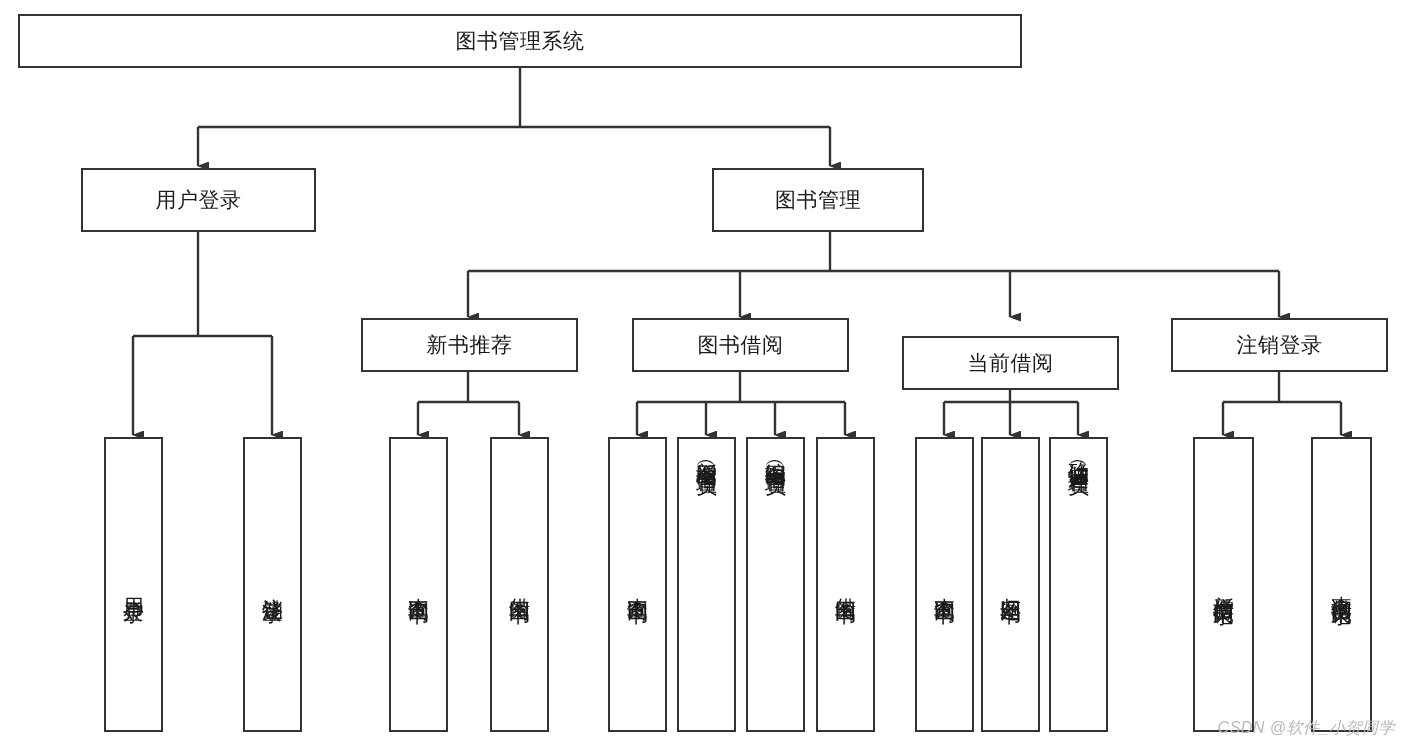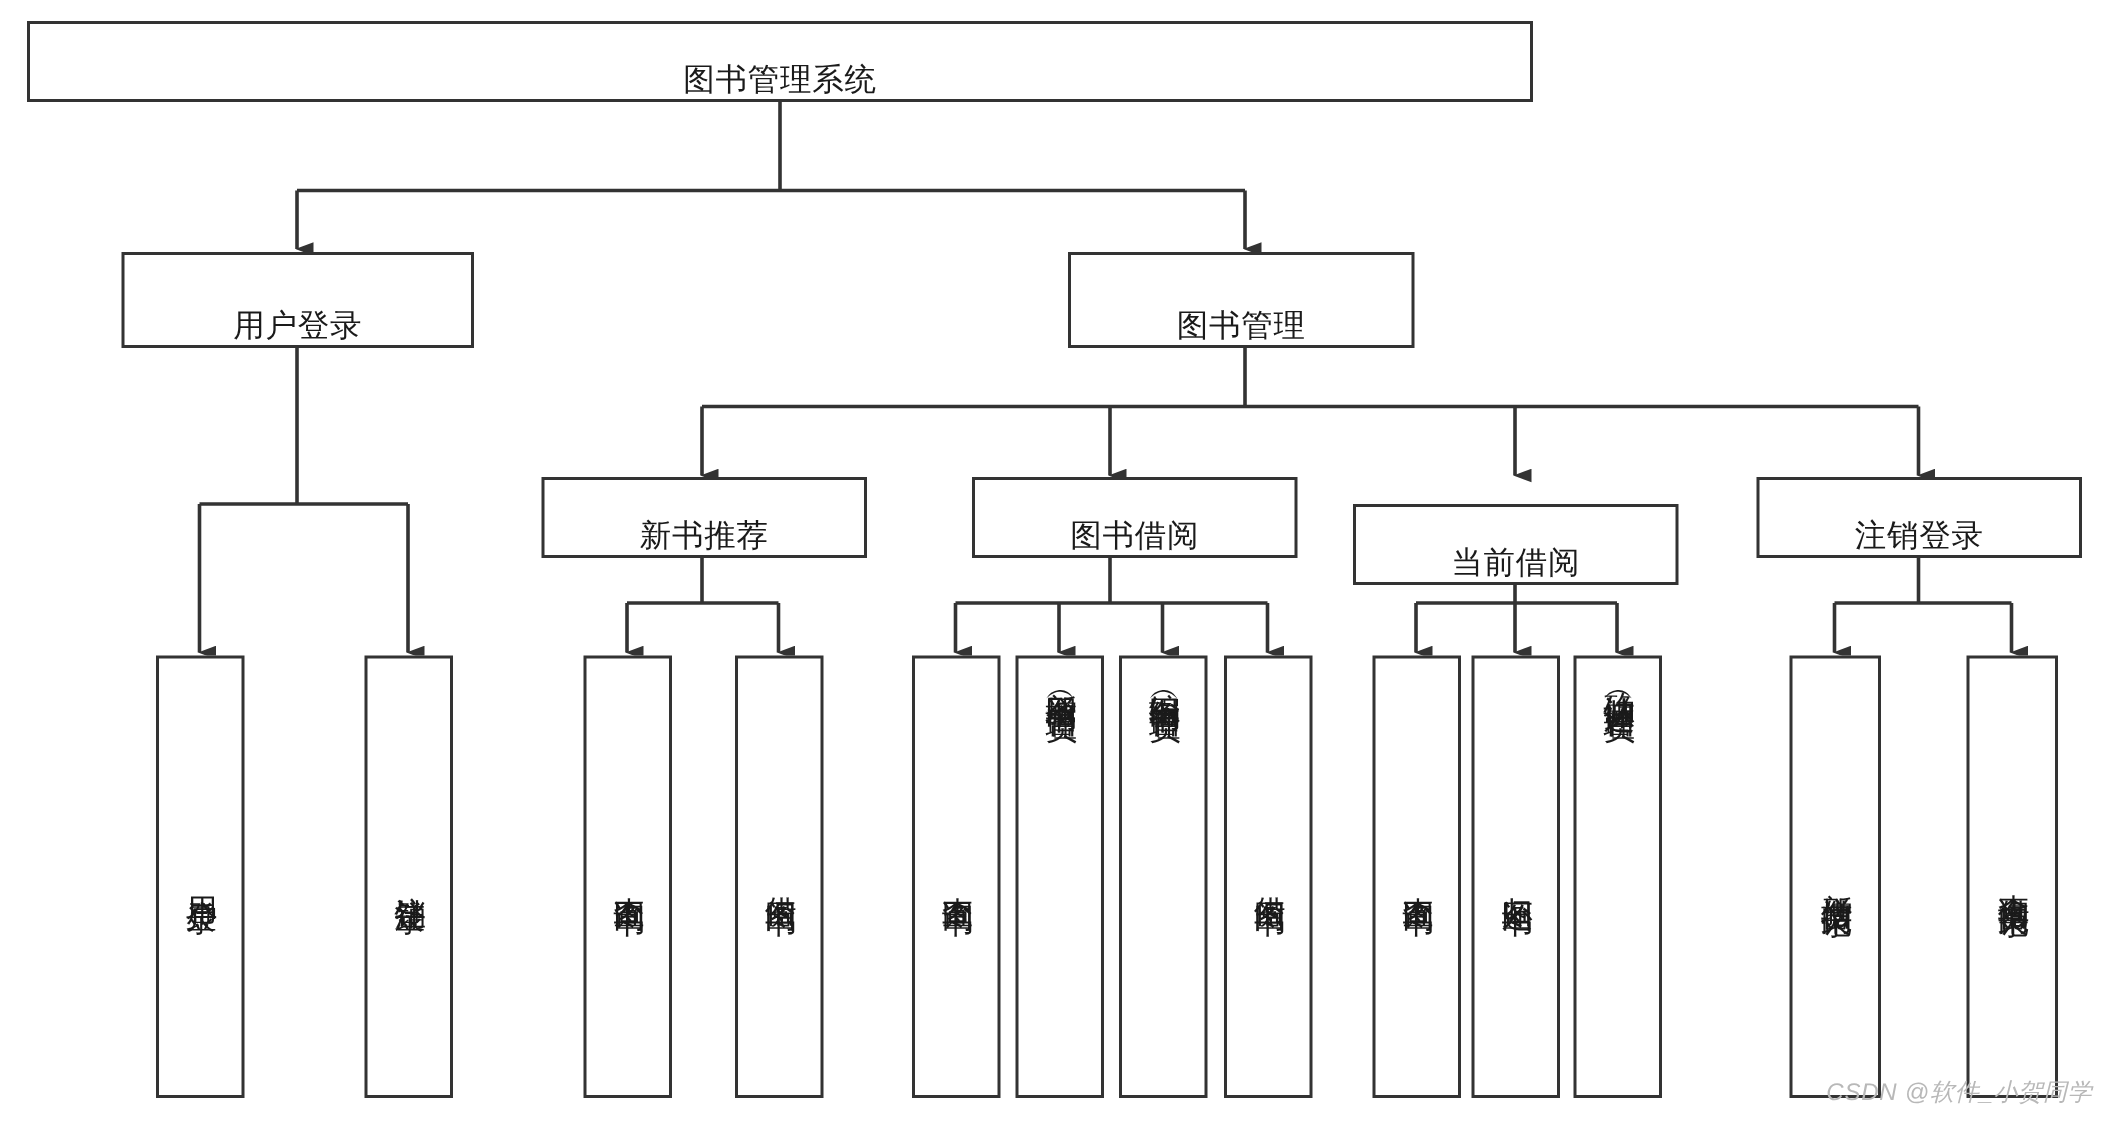--- a/index.html
+++ b/index.html
@@ -24,21 +24,21 @@
     width: 1405px;
     height: 747px;
     pointer-events: none;
   }
   .node {
     position: absolute;
     box-sizing: border-box;
     border: 2px solid #333333;
     background: #ffffff;
     display: flex;
-    align-items: flex-end;
+    align-items: center;
     justify-content: center;
     color: #1a1a1a;
   }
   .node .label {
     display: block;
     text-align: center;
     letter-spacing: 0.5px;
   }
   .h-node .label {
     writing-mode: horizontal-tb;
@@ -127,28 +127,28 @@
     </g>
   </svg>
 
   <div class="node h-node" style="left:18px; top:14px; width:1004px; height:54px;">
     <span class="label">图书管理系统</span>
   </div>
 
   <div class="node h-node" style="left:81px; top:168px; width:235px; height:64px;">
     <span class="label">用户登录</span>
   </div>
-  <div class="node h-node" style="left:712px; top:168px; width:231px; height:64px;">
+  <div class="node h-node" style="left:712px; top:168px; width:212px; height:64px;">
     <span class="label">图书管理</span>
   </div>
 
   <div class="node h-node" style="left:361px; top:318px; width:217px; height:54px;">
     <span class="label">新书推荐</span>
   </div>
-  <div class="node h-node" style="left:632px; top:318px; width:217px; height:54px;margin-left:16px;">
+  <div class="node h-node" style="left:632px; top:318px; width:217px; height:54px;">
     <span class="label">图书借阅</span>
   </div>
   <div class="node h-node" style="left:902px; top:318px; width:217px; height:54px;margin-top:18px;">
     <span class="label">当前借阅</span>
   </div>
   <div class="node h-node" style="left:1171px; top:318px; width:217px; height:54px;">
     <span class="label">注销登录</span>
   </div>
 
   <div class="node v-node center-v" style="left:104px; top:437px; width:59px; height:295px;">

